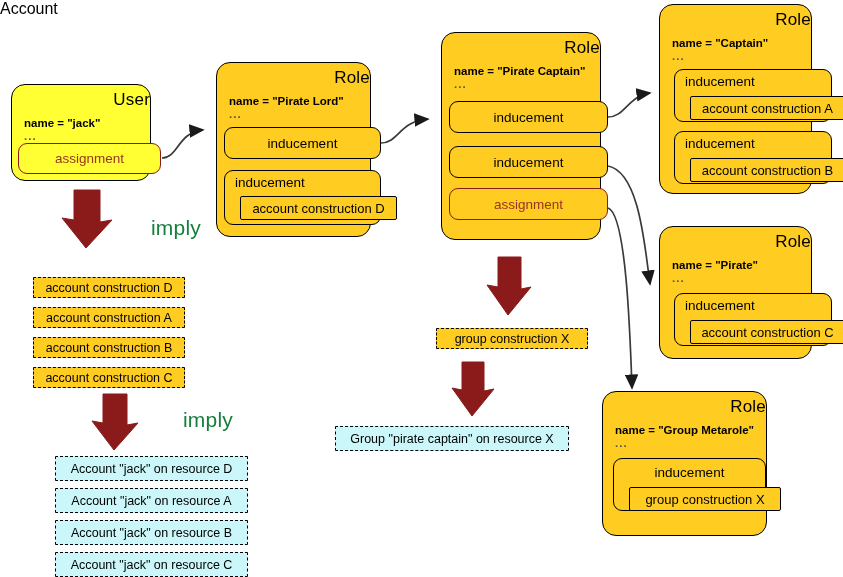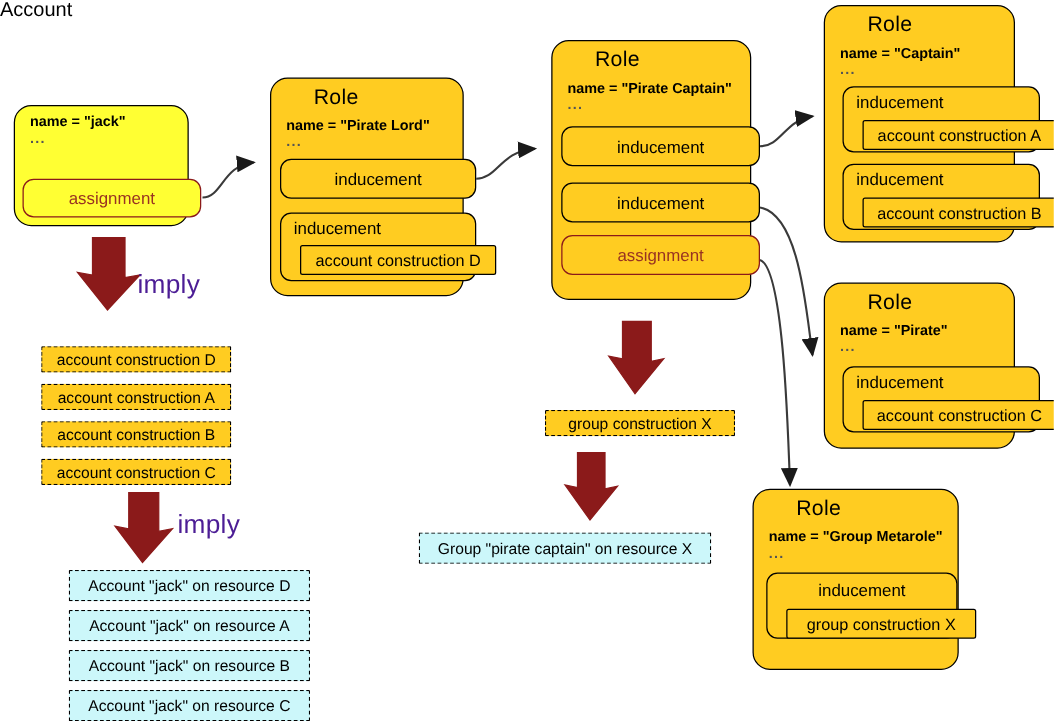--- a/index.html
+++ b/index.html
@@ -37,26 +37,25 @@
   
   .entity {
     border: 1.6px solid #000000;
     border-radius: 14px;
     background: #FFCC21;
   }
   .entity.user {
     background: #FFFF33;
   }
   .entity .etitle {
-    text-align: left;
+    text-align: right;
     font-size: 17px;
     color: #000;
     margin-top: 5px;
     letter-spacing: .2px;
-    padding-left: 34px;
   }
   .entity .eattr {
     font-size: 11.5px;
     font-weight: bold;
     color: #000;
     margin-left: 12px;
     margin-top: 7px;
   }
   .entity .edots {
     font-size: 11.5px;
@@ -120,22 +119,23 @@
   }
   .dashbox.account {
     background: #CCF7FA;
     font-size: 12.5px;
   }
 
   
   .imply-label {
     position: absolute;
     font-size: 21px;
-    color: #4c1d95;
+    color: #15803d;
     letter-spacing: .2px;
+    margin-left: 41px;
   }
 
   .fat-arrow { position: absolute; }
 </style>
 </head>
 <body>
 
 
 
 <div id="canvas">
@@ -168,20 +168,21 @@
 
   <svg class="fat-arrow" style="left:485px; top:255px; width:48px; height:62px;" viewBox="0 0 48 62">
     <path d="M13,2 L36,2 L36,34 L46,32 L23,60 L2,30 L13,32 Z" fill="#8B1A1A" stroke="#8B1A1A" stroke-width="1"></path>
   </svg>
 
   <svg class="fat-arrow" style="left:450px; top:360px; width:46px; height:58px;" viewBox="0 0 46 58">
     <path d="M12,2 L34,2 L34,31 L44,29 L22,56 L2,28 L12,30 Z" fill="#8B1A1A" stroke="#8B1A1A" stroke-width="1"></path>
   </svg>
 
   <div class="node entity user" style="left:11px; top:84px; width:140px; height:97px;">
+    <div class="etitle">User</div>
     <div class="eattr">name = "jack"</div>
     <div class="edots">...</div>
   </div>
   <div class="slot assignment-user center" style="left:18px; top:143px; width:143px; height:31px;">assignment</div>
 
   <div class="node entity" style="left:216px; top:62px; width:155px; height:175px;">
     <div class="etitle">Role</div>
     <div class="eattr">name = "Pirate Lord"</div>
     <div class="edots">...</div>
   </div>

